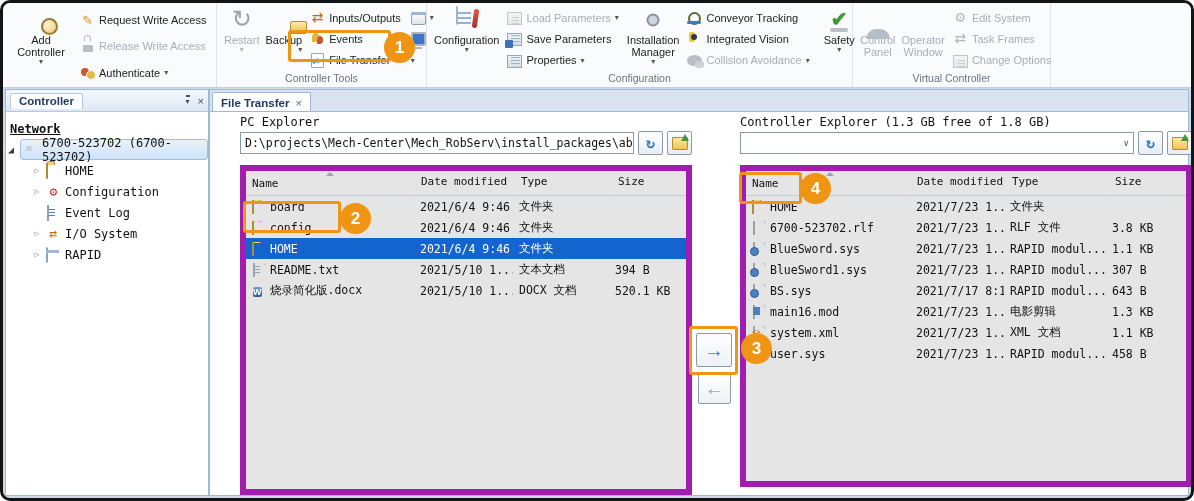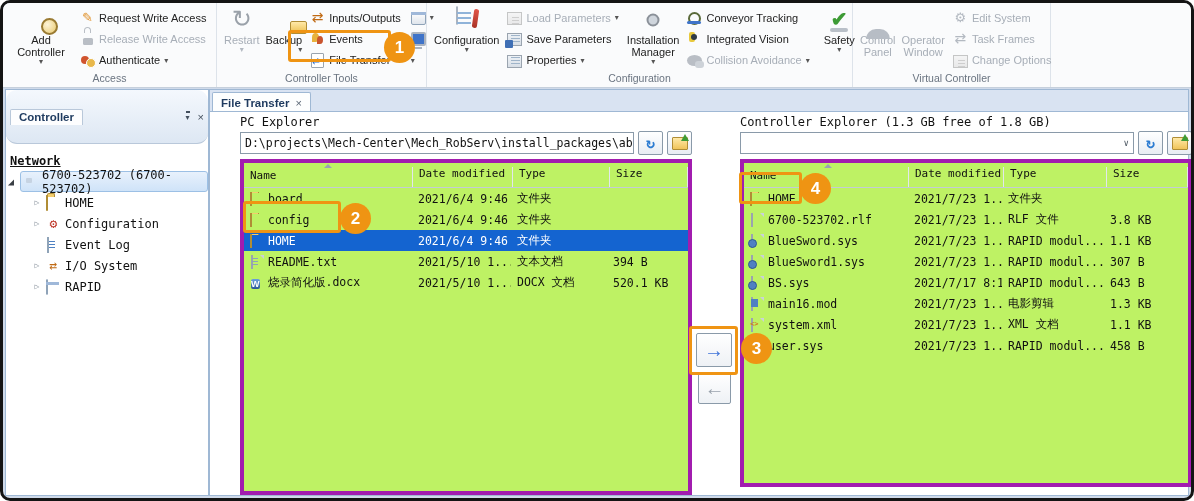--- a/index.html
+++ b/index.html
@@ -67,21 +67,21 @@
   .ic-winmini::before{content:"";position:absolute;left:0;top:2px;right:0;height:3px;background:#9fb8d9;}
   .ic-monitor{width:13px;height:10px;margin-top:1px;background:#3f74c9;border:2px solid #aab3bf;border-radius:2px;}
   .ic-monitor::after{content:"";position:absolute;left:4px;bottom:-3px;width:7px;height:2px;background:#aab3bf;}
   .ic-offline::before{content:"";position:absolute;left:1px;top:2px;width:9px;height:7px;background:#b9bec5;border-radius:1px;}
   .ic-offline::after{content:"";position:absolute;right:0;bottom:2px;width:8px;height:6px;background:#cdd2d8;border-radius:1px;}
   .ic-relation{width:12px;height:10px;background:#c3c8cf;border-radius:2px;margin-top:3px;}
   .ic-relation::after{content:"";position:absolute;left:6px;top:2px;width:8px;height:7px;background:#d7dbe0;border-radius:2px;}
 
   
   .sidebar{position:absolute;left:2px;top:86px;width:202px;bottom:2px;background:#fff;border:1px solid #9fb8d4;display:flex;flex-direction:column;}
-  .sb-header{height:21px;background:linear-gradient(#f4f8fd,#dde7f3);border-bottom:1px solid #b9c8da;display:flex;align-items:center;padding:16px 4px;border-radius:11px;}
+  .sb-header{height:21px;background:linear-gradient(#f4f8fd,#dde7f3);border-bottom:1px solid #b9c8da;display:flex;align-items:center;padding:0 4px;}
   .sb-title{font-size:11.5px;font-weight:bold;color:#1e3a5f;background:#fdfdfe;border:1px solid #b9c8da;border-bottom:none;padding:1px 8px 2px;border-radius:2px 2px 0 0;}
   .sb-tools{margin-left:auto;display:flex;gap:8px;align-items:center;color:#44505e;font-size:11px;}
   .pin-ic{border-top:2px solid #44505e;font-size:8px;line-height:8px;padding-top:1px;}
   .tree{font-family:"DejaVu Sans Mono",monospace;font-size:12px;color:#111;padding:6px 0 0 0;}
   .trow{display:flex;align-items:center;height:21px;gap:4px;}
   .texp{width:10px;text-align:center;font-size:8px;color:#8a949e;flex:0 0 10px;}
   .texp.solid{color:#3a3f45;font-size:10px;}
   .tnet{margin-left:4px;font-weight:bold;text-decoration:underline;}
   .tsel{display:flex;align-items:center;gap:4px;background:linear-gradient(#e8f1fc,#cfe3f8);border:1px solid #9cc0e5;border-radius:3px;padding:0 4px 0 2px;height:19px;}
   .tic{width:15px;height:14px;position:relative;flex:0 0 15px;}
@@ -108,21 +108,21 @@
   .xp-ctrl{left:530px;width:452px;bottom:8px;}
   .xp-title{font-size:12px;color:#111;height:17px;line-height:17px;}
   .pathrow{display:flex;align-items:center;gap:4px;height:22px;margin-top:1px;}
   .combo{flex:1;height:20px;border:1px solid #8a9aa9;background:#fff;display:flex;align-items:center;font-size:11.5px;color:#111;padding:0 2px 0 4px;overflow:hidden;white-space:nowrap;}
   .combo .chev{margin-left:auto;color:#4a5560;font-size:9px;padding:0 2px;}
   .sqbtn{width:23px;height:22px;border:1px solid #8a9aa9;border-radius:2px;background:linear-gradient(#ffffff,#e8edf3);display:flex;align-items:center;justify-content:center;position:relative;}
   .g-refresh{color:#2e7dd2;font-size:15px;font-weight:bold;line-height:15px;}
   .browse-folder{width:14px;height:11px;background:linear-gradient(#ffe9a8,#f0c45a);border:1px solid #b08d35;border-radius:1px;position:relative;}
   .browse-folder::after{content:"";position:absolute;right:-2px;top:-4px;width:0;height:0;border-left:4px solid transparent;border-right:4px solid transparent;border-bottom:7px solid #3f9b35;}
 
-  .list{flex:1;margin-top:5px;border:4px solid #a21caf;background:#bef264;overflow:hidden;position:relative;}
+  .list{flex:1;margin-top:11px;border:6px solid #a21caf;background:#e5e5e5;overflow:hidden;position:relative;}
   .lhead{display:flex;height:24px;border-bottom:1px solid #c3ccd5;align-items:flex-end;font-size:11px;color:#111;position:relative;}
   .lhead .hc{padding:0 0 3px 6px;border-right:1px solid #e2e7ec;height:17px;line-height:14px;}
   .sortmark{position:absolute;top:1px;left:80px;width:0;height:0;border-left:4px solid transparent;border-right:4px solid transparent;border-bottom:4px solid #9aa6b2;}
   .lrow{display:flex;align-items:center;height:21px;font-size:11.5px;color:#111;white-space:nowrap;}
   .lrow .c{padding-left:6px;overflow:hidden;}
   .cname{display:flex;align-items:center;gap:4px;}
   .pcw .cname{width:162px;flex:0 0 162px;}
   .pcw .cdate{width:93px;flex:0 0 93px;}
   .pcw .ctype{width:90px;flex:0 0 90px;}
   .pcw .csize{flex:1;}
@@ -173,21 +173,20 @@
               </span>
             <span>Release Write Access</span>
           </div>
           <div class="sitem">
             <span class="sic ic-people"></span>
             <span>Authenticate</span>
             <span class="ddown">▾</span>
           </div>
         </div>
       </div>
-      <div class="rgroup-label">Access</div>
     </div>
 
     <div class="rgroup" style="width:209px;">
       <div class="rgroup-content">
         <div class="bigbtn disabled" style="width:44px;">
           <span class="bicon i-restart">↻</span>
           <span class="blabel">Restart</span>
           <span class="ddown">▾</span>
         </div>
         <div class="bigbtn" style="width:50px;align-items:flex-end;">

